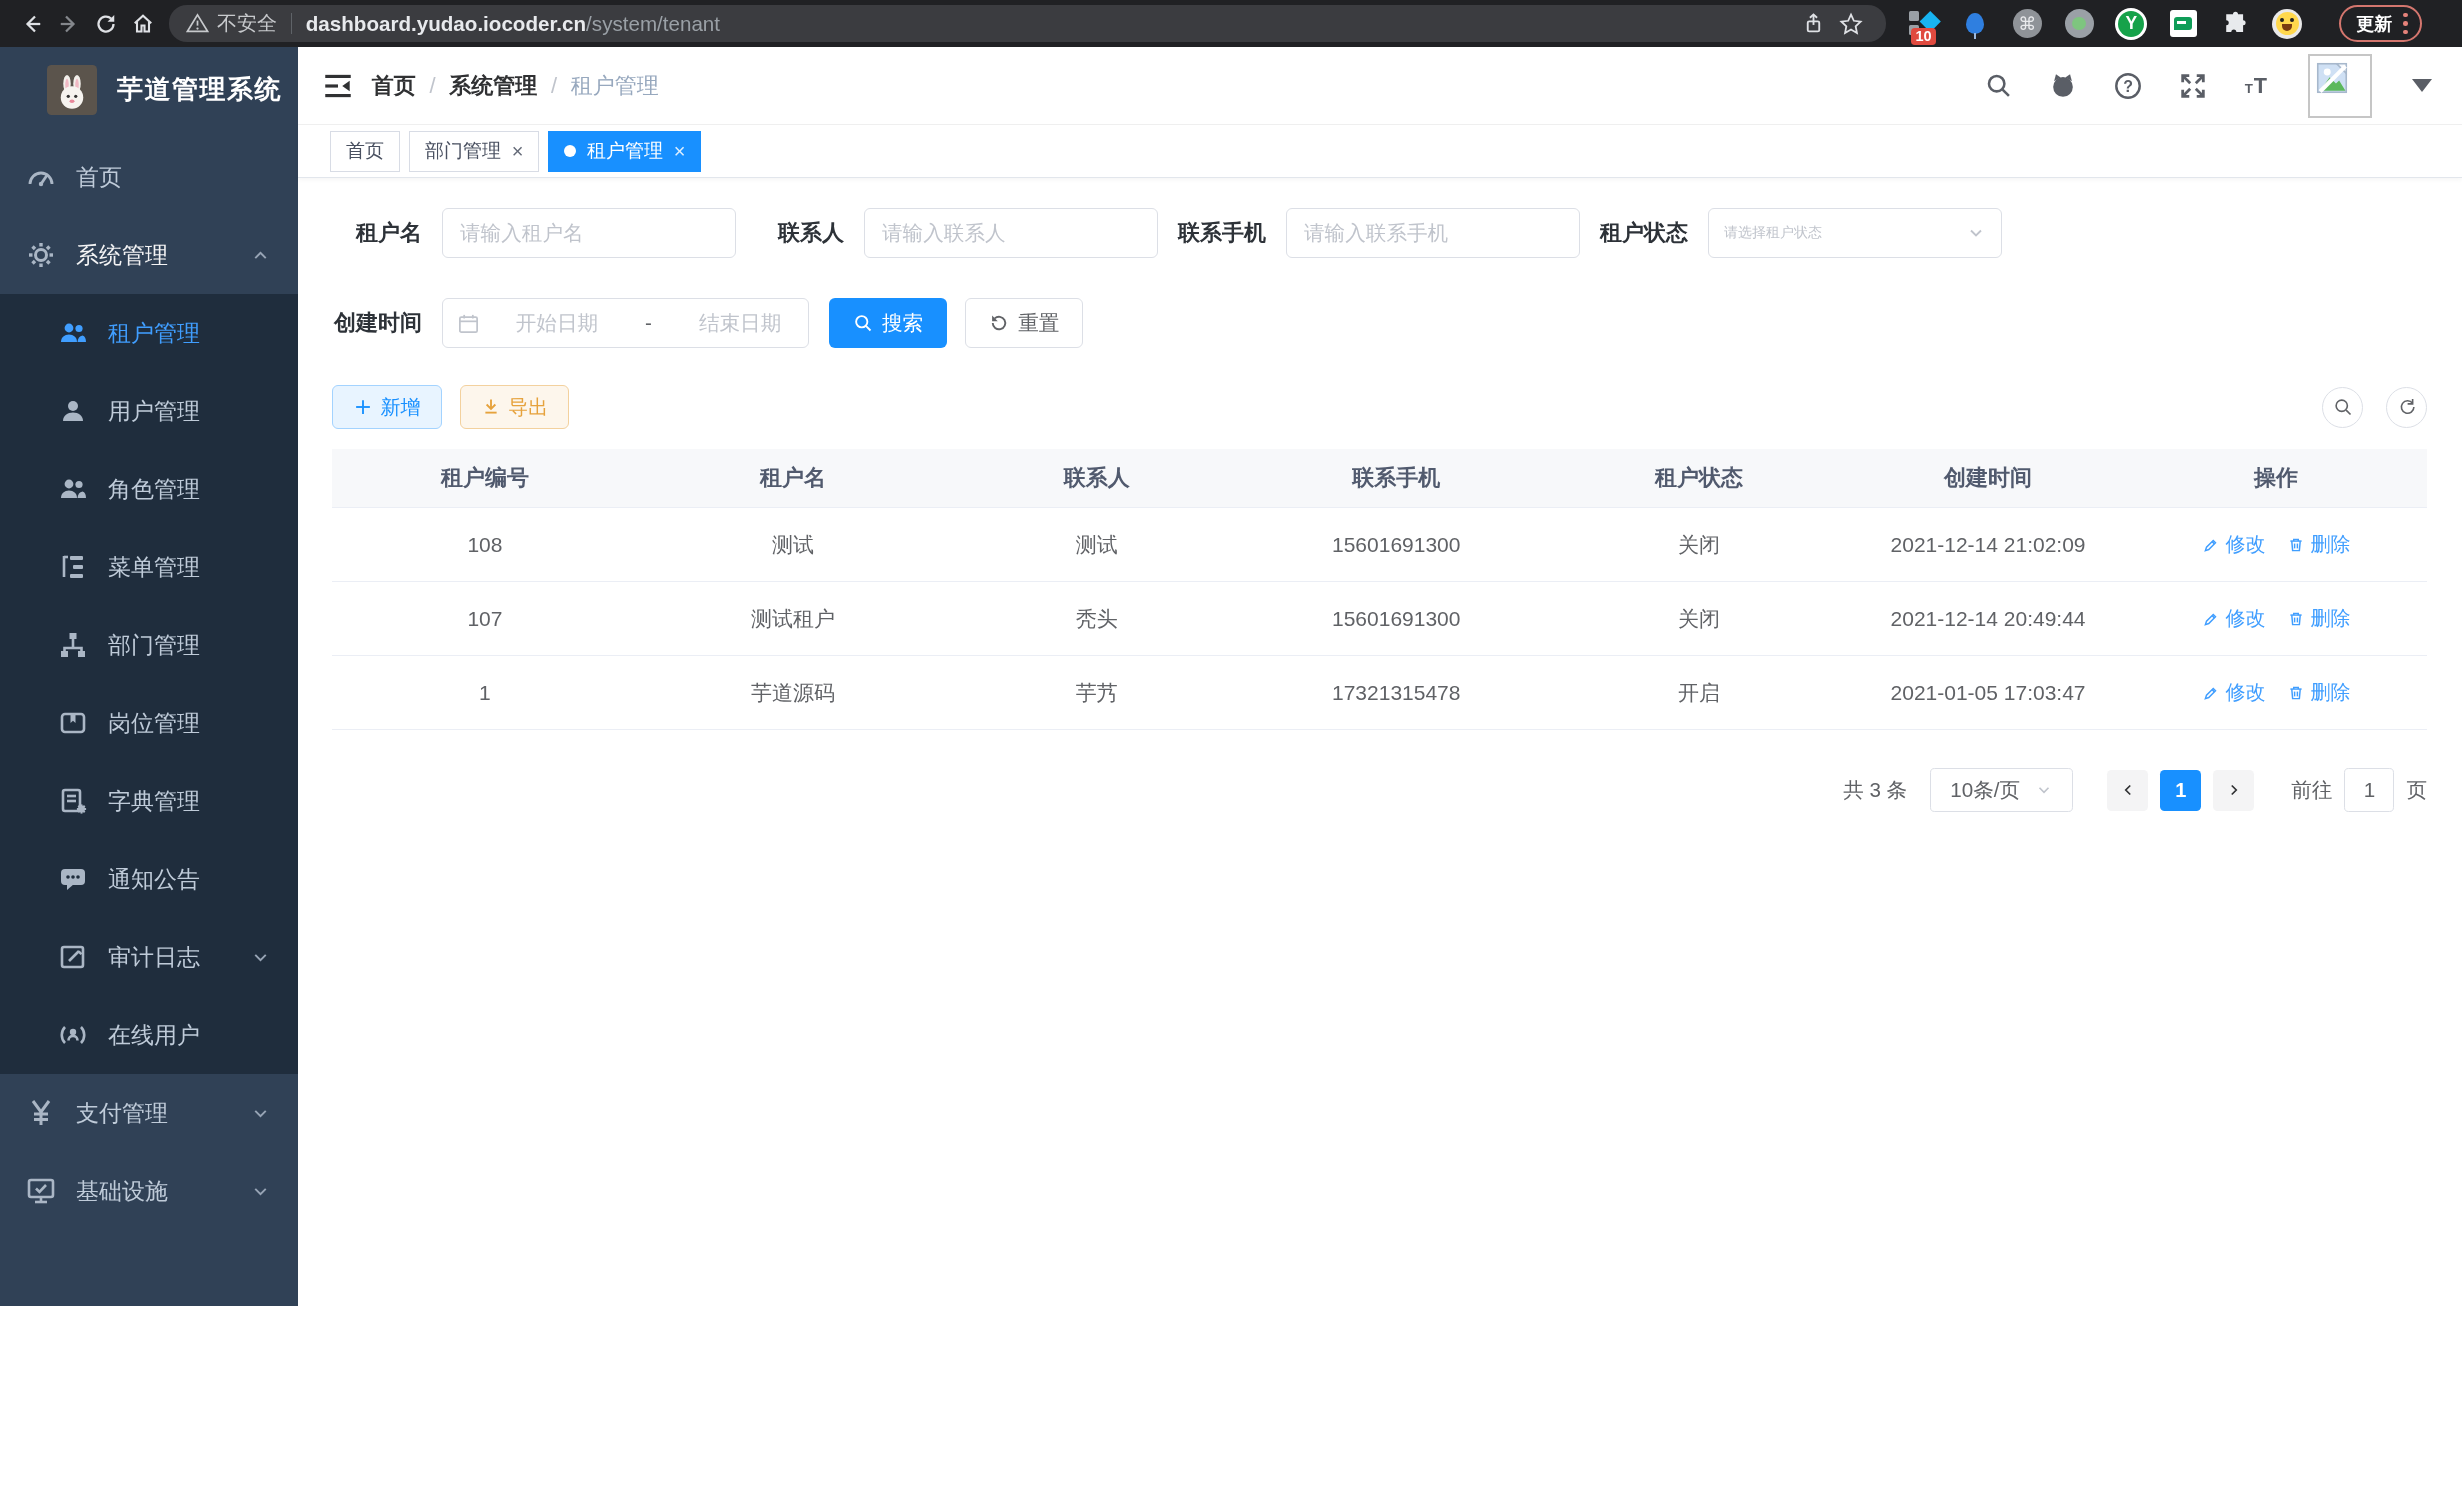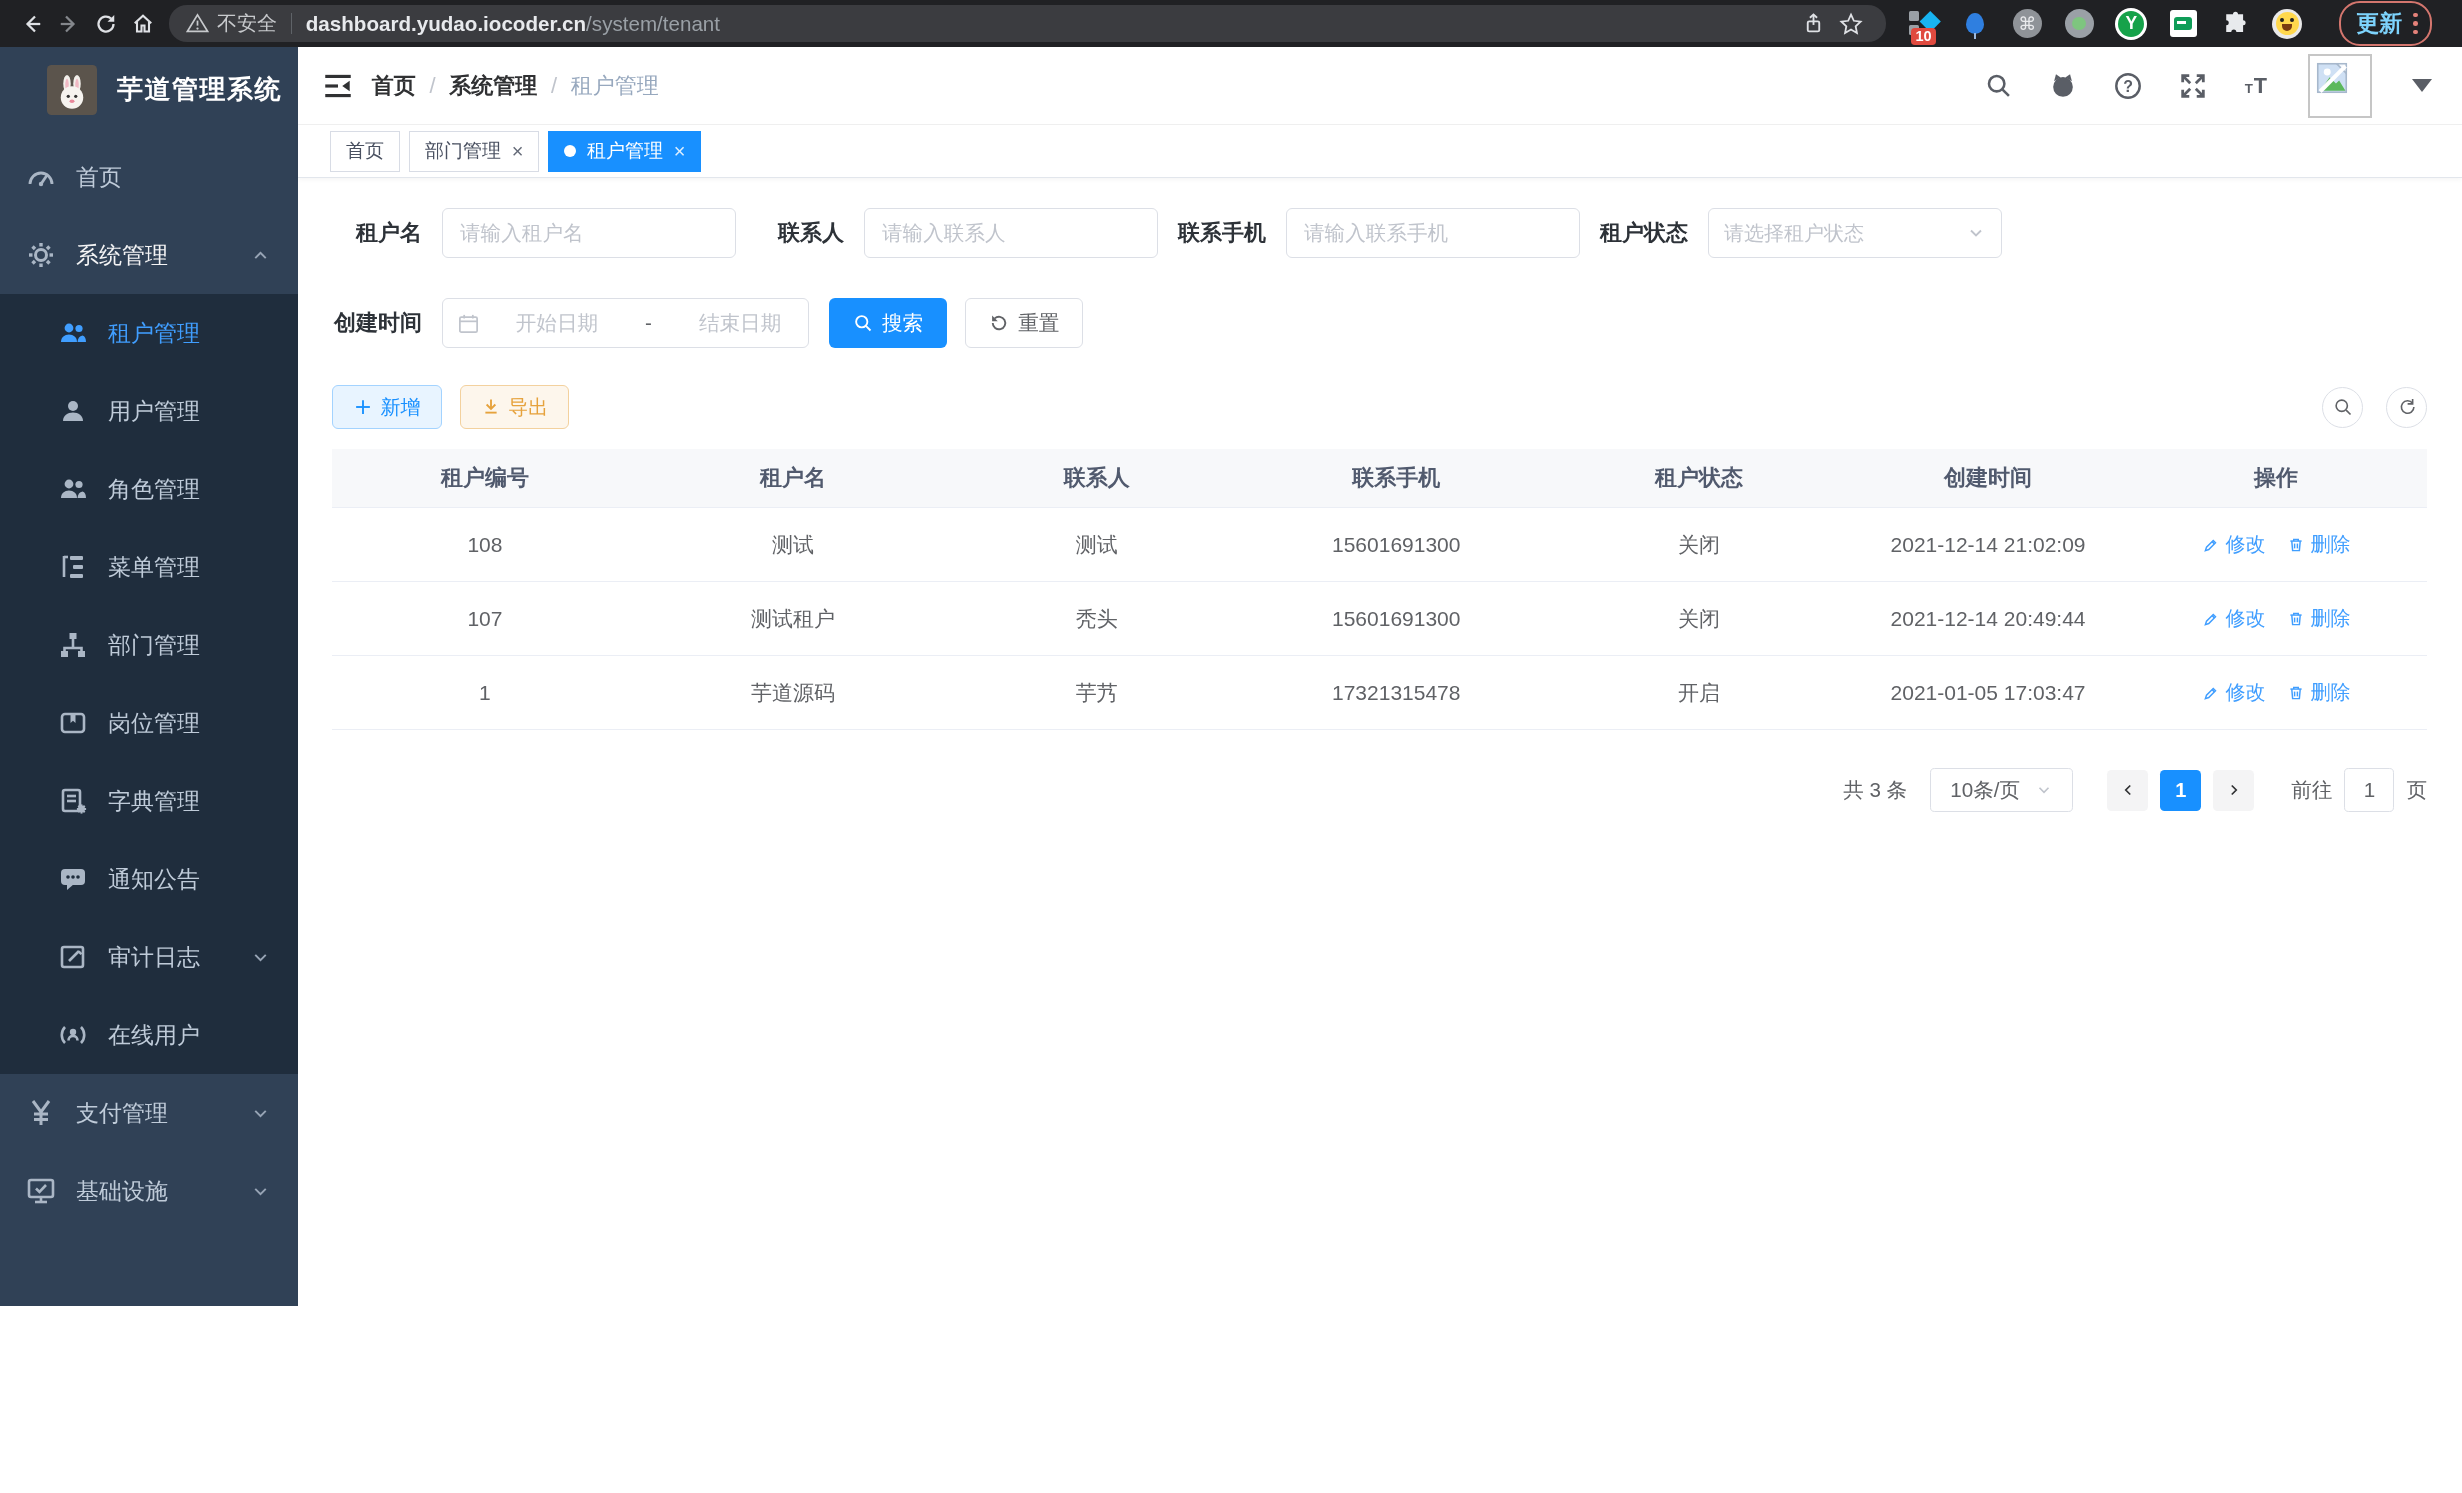--- a/index.html
+++ b/index.html
@@ -34,21 +34,21 @@
     font-size:17.5px; display:flex; align-items:center; justify-content:center; }
   .chat-ext { width:27px; height:27px; background:#fff; border-radius:3px; display:flex; align-items:center; justify-content:center; }
   .chat-ext i { width:18px; height:13.7px; background:#0f9d58; border-radius:3px 3px 3px 0; position:relative; }
   .chat-ext i:after { content:""; position:absolute; left:3px; top:4.6px; width:9px; height:3px; background:#fff; }
   .emoji { width:30px; height:30px; border-radius:50%; background:#e9e9e9; display:flex; align-items:center; justify-content:center; }
   .emoji i { width:23px; height:23px; border-radius:50%; background:#ffd84d; position:relative; }
   .emoji i:before { content:""; position:absolute; top:6px; left:4.6px; width:3.8px; height:3.8px; border-radius:50%; background:#222; box-shadow:10px 0 0 #222; }
   .emoji i:after { content:""; position:absolute; top:12px; left:6px; width:10.7px; height:6.9px; border-radius:0 0 10.7px 10.7px; background:#7a3c10; }
   .update-pill { display:flex; align-items:center; gap:10.7px; border:2.3px solid #d4766e; border-radius:21px;
     padding:4.6px 12px 4.6px 15px; margin-left:17px; }
-  .update-label { color:#7dd3fc; font-size:23px; font-weight:600; }
+  .update-label { color:#ffffff; font-size:18px; font-weight:600; }
   .kebab { display:flex; flex-direction:column; gap:3.8px; }
   .kebab i { width:4.6px; height:4.6px; border-radius:50%; background:#e5827a; }
 
   
   .app { display:flex; height:1259px; }
 
   
   .sidebar { width:298px; background:#304156; flex:0 0 auto; overflow:hidden; }
   .logo-row { height:85px; display:flex; align-items:center; padding-left:47px; gap:20px; cursor:pointer; }
   .logo-img { width:50px; height:50px; border-radius:4.6px; background:#5b544c; display:flex; align-items:flex-end; justify-content:center; overflow:hidden; }
@@ -86,21 +86,21 @@
   .content { flex:1; padding:30px 35px 0 34px; }
 
   
   .filter-row { display:flex; align-items:center; }
   .filter-row + .filter-row { margin-top:40px; }
   .f-label { min-width:90px; text-align:right; font-size:22px; color:#2d3238; font-weight:600; margin-right:20px; white-space:nowrap; }
   .f-input { width:294px; height:50px; border:1.5px solid #dcdfe6; border-radius:6px; padding:0 17px; font-size:20.6px;
     color:#606266; font-family:inherit; margin-right:18px; outline:none; }
   .f-input::placeholder { color:#c0c4cc; }
   .f-select { width:294px; height:50px; border:1.5px solid #dcdfe6; border-radius:6px; padding:0 15px; display:flex;
-    align-items:center; color:#c0c4cc; font-size:20px; cursor:pointer; }
+    align-items:center; color:#c0c4cc; font-size:14px; cursor:pointer; }
   .f-select .chev { margin-left:auto; color:#c0c4cc; }
   .date-box { width:367px; height:50px; border:1.5px solid #dcdfe6; border-radius:6px; display:flex; align-items:center;
     padding:0 13.7px; color:#c0c4cc; font-size:20.6px; cursor:pointer;gap:24px; }
   .date-box .cal { color:#c0c4cc; margin-right:12px; }
   .date-sep { color:#606266; margin:0 23px; }
   .btn { height:50px; display:inline-flex; align-items:center; gap:9px; border-radius:6px; font-size:20.6px; padding:0 23px;
     cursor:pointer; border:1.5px solid transparent; white-space:nowrap; }
   .btn-primary { background:#1890ff; color:#fff; margin-left:20px; }
   .btn-default { background:#fff; color:#606266; border-color:#dcdfe6; margin-left:18px; }
 

